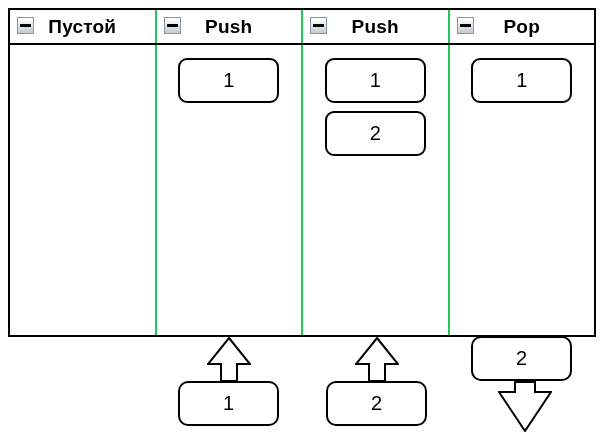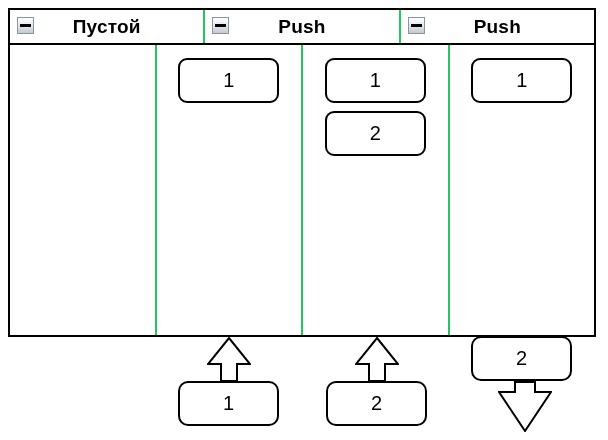--- a/index.html
+++ b/index.html
@@ -134,20 +134,26 @@
             <span class="minus"></span>
           </span>
         <span class="title">Push</span>
       </div>
       <div class="hcell">
         <span class="collapse-btn">
             <span class="minus"></span>
           </span>
         <span class="title">Push</span>
       </div>
+      <div class="hcell">
+        <span class="collapse-btn">
+            <span class="minus"></span>
+          </span>
+        <span class="title">Pop</span>
+      </div>
     </div>
 
     <div class="body-row">
       <div class="bcell">
         <div class="stack"></div>
       </div>
       <div class="bcell">
         <div class="stack">
           <div class="item-box">1</div>
         </div>

